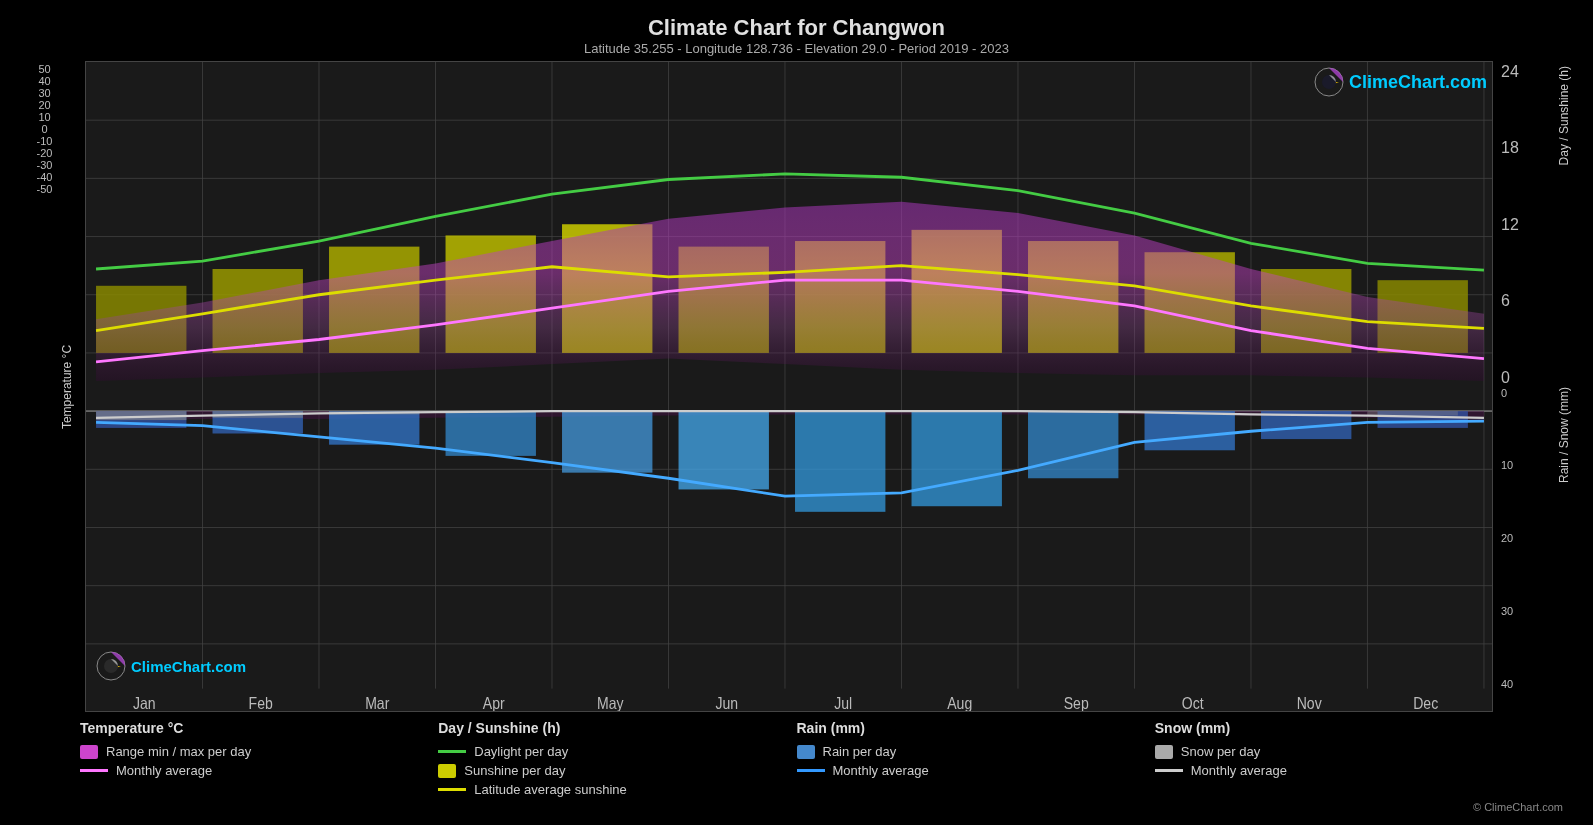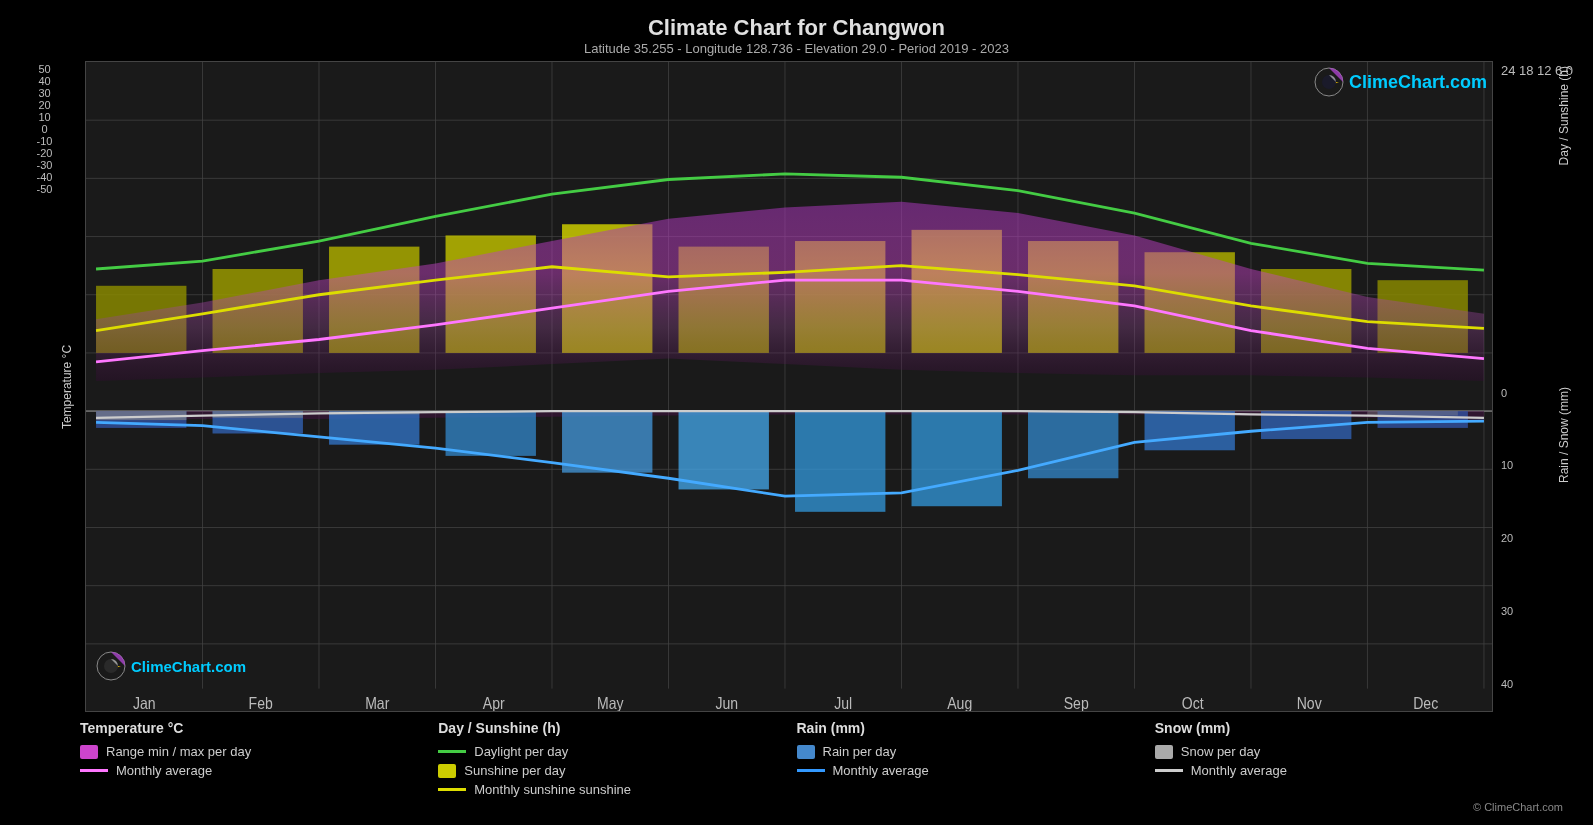--- a/index.html
+++ b/index.html
@@ -308,21 +308,21 @@
           <path d="M15,8 A7,7 0 0,1 22,15" fill="#ffffff" opacity="0.5"></path>
         </svg>
         <span class="logo-text">ClimeChart.com</span>
       </div>
     </div>
 
     <div style="position:relative;width:80px;display:flex;flex-direction:column;">
       <div style="position:absolute;right:2px;top:5px;writing-mode:vertical-rl;transform:rotate(180deg);font-size:12px;color:#ccc;white-space:nowrap;">Day / Sunshine (h)</div>
       <div style="position:absolute;right:2px;top:50%;writing-mode:vertical-rl;transform:rotate(180deg);font-size:12px;color:#ccc;white-space:nowrap;">Rain / Snow (mm)</div>
 
-      <div style="display:flex;flex-direction:row;justify-content:space-between;height:50%;padding-left:8px;padding-bottom:0;padding-top:2px;font-size:13px;color:#bbb;">
+      <div style="display:flex;flex-direction:column;justify-content:space-between;height:50%;padding-left:8px;padding-bottom:0;padding-top:2px;font-size:16px;color:#bbb;">
         <span>24</span>
         <span>18</span>
         <span>12</span>
         <span>6</span>
         <span>0</span>
       </div>
 
       <div style="display:flex;flex-direction:column;justify-content:space-between;height:50%;padding-left:8px;padding-bottom:22px;font-size:11px;color:#bbb;">
         <span>0</span>
         <span>10</span>
@@ -352,21 +352,21 @@
       <div class="legend-item">
         <span class="legend-line" style="background:#44cc44;"></span>
         <span>Daylight per day</span>
       </div>
       <div class="legend-item">
         <span class="legend-swatch" style="background:#cccc00;"></span>
         <span>Sunshine per day</span>
       </div>
       <div class="legend-item">
         <span class="legend-line" style="background:#dddd00;"></span>
-        <span>Monthly sunshine sunshine</span>
+        <span>Latitude average sunshine</span>
       </div>
     </div>
 
     <div class="legend-col">
       <div class="legend-col-title">Rain (mm)</div>
       <div class="legend-item">
         <span class="legend-swatch" style="background:#4488cc;"></span>
         <span>Rain per day</span>
       </div>
       <div class="legend-item">

